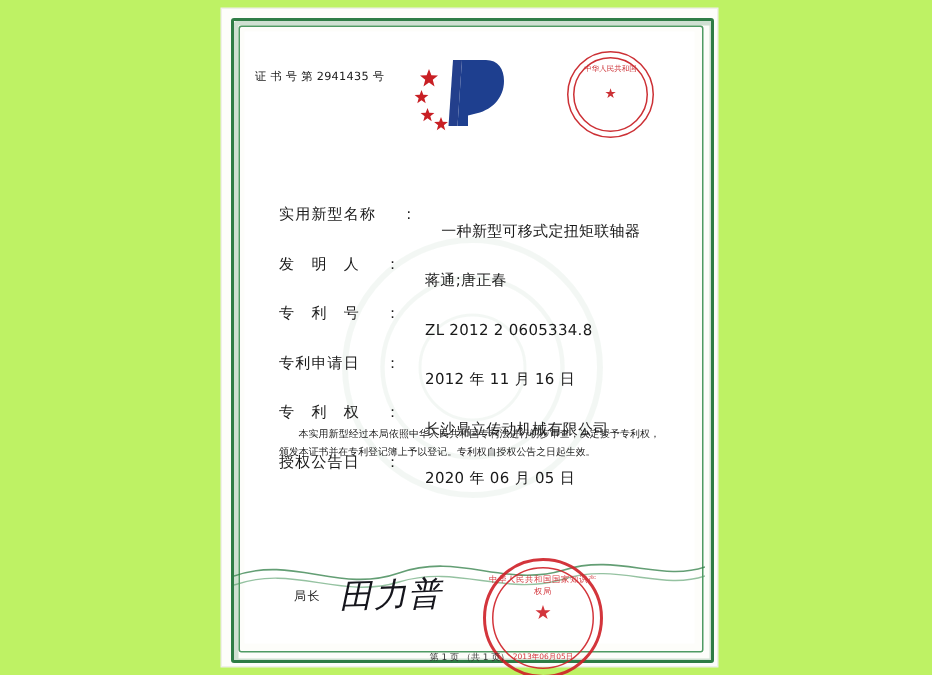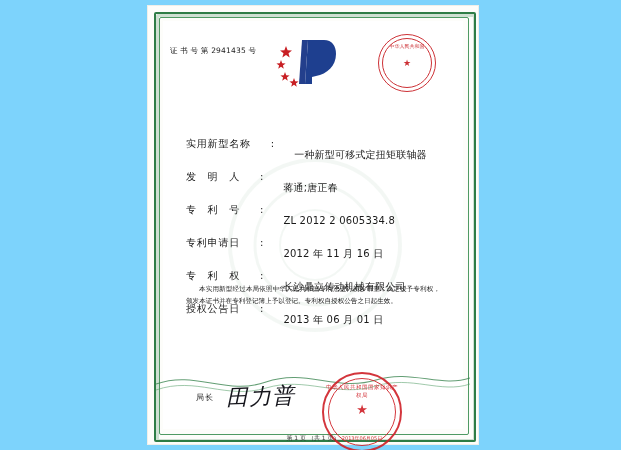--- a/index.html
+++ b/index.html
@@ -4,21 +4,21 @@
 <style>
   html, body {
     margin: 0;
     padding: 0;
     background: #ffffff;
   }
   #page {
     position: relative;
     width: 621px;
     height: 450px;
-    background: #7dd3fc;
+    background: #bef264;
     overflow: hidden;
     font-family: "DejaVu Sans", sans-serif;
   }
   
   .paper {
     position: absolute;
     left: 148px;
     top: 6px;
     width: 330px;
     height: 438px;
@@ -344,21 +344,21 @@
       <span class="field-value">2012 年 11 月 16 日</span>
     </div>
     <div class="field-row">
       <span class="field-label">专　利　权</span>
       <span class="field-sep">:</span>
       <span class="field-value">长沙鼎立传动机械有限公司</span>
     </div>
     <div class="field-row">
       <span class="field-label">授权公告日</span>
       <span class="field-sep">:</span>
-      <span class="field-value">2013 年 06 月 01 日</span>
+      <span class="field-value">2020 年 06 月 05 日</span>
     </div>
   </div>
 
   <div class="body-text">
     <p>本实用新型经过本局依照中华人民共和国专利法进行初步审查，决定授予专利权，颁发本证书并在专利登记簿上予以登记。专利权自授权公告之日起生效。</p>
   </div>
 
   <svg class="wave-band" viewBox="0 0 314 30" preserveAspectRatio="none">
     <path d="M0,18 C40,4 70,30 110,16 C150,2 180,26 220,14 C255,3 285,22 314,12" fill="none" stroke="#2f7d46" stroke-width="1.1" opacity="0.75"></path>
     <path d="M0,24 C40,10 70,34 110,22 C150,10 180,32 220,20 C255,9 285,28 314,18" fill="none" stroke="#4f9a63" stroke-width="0.9" opacity="0.6"></path>

